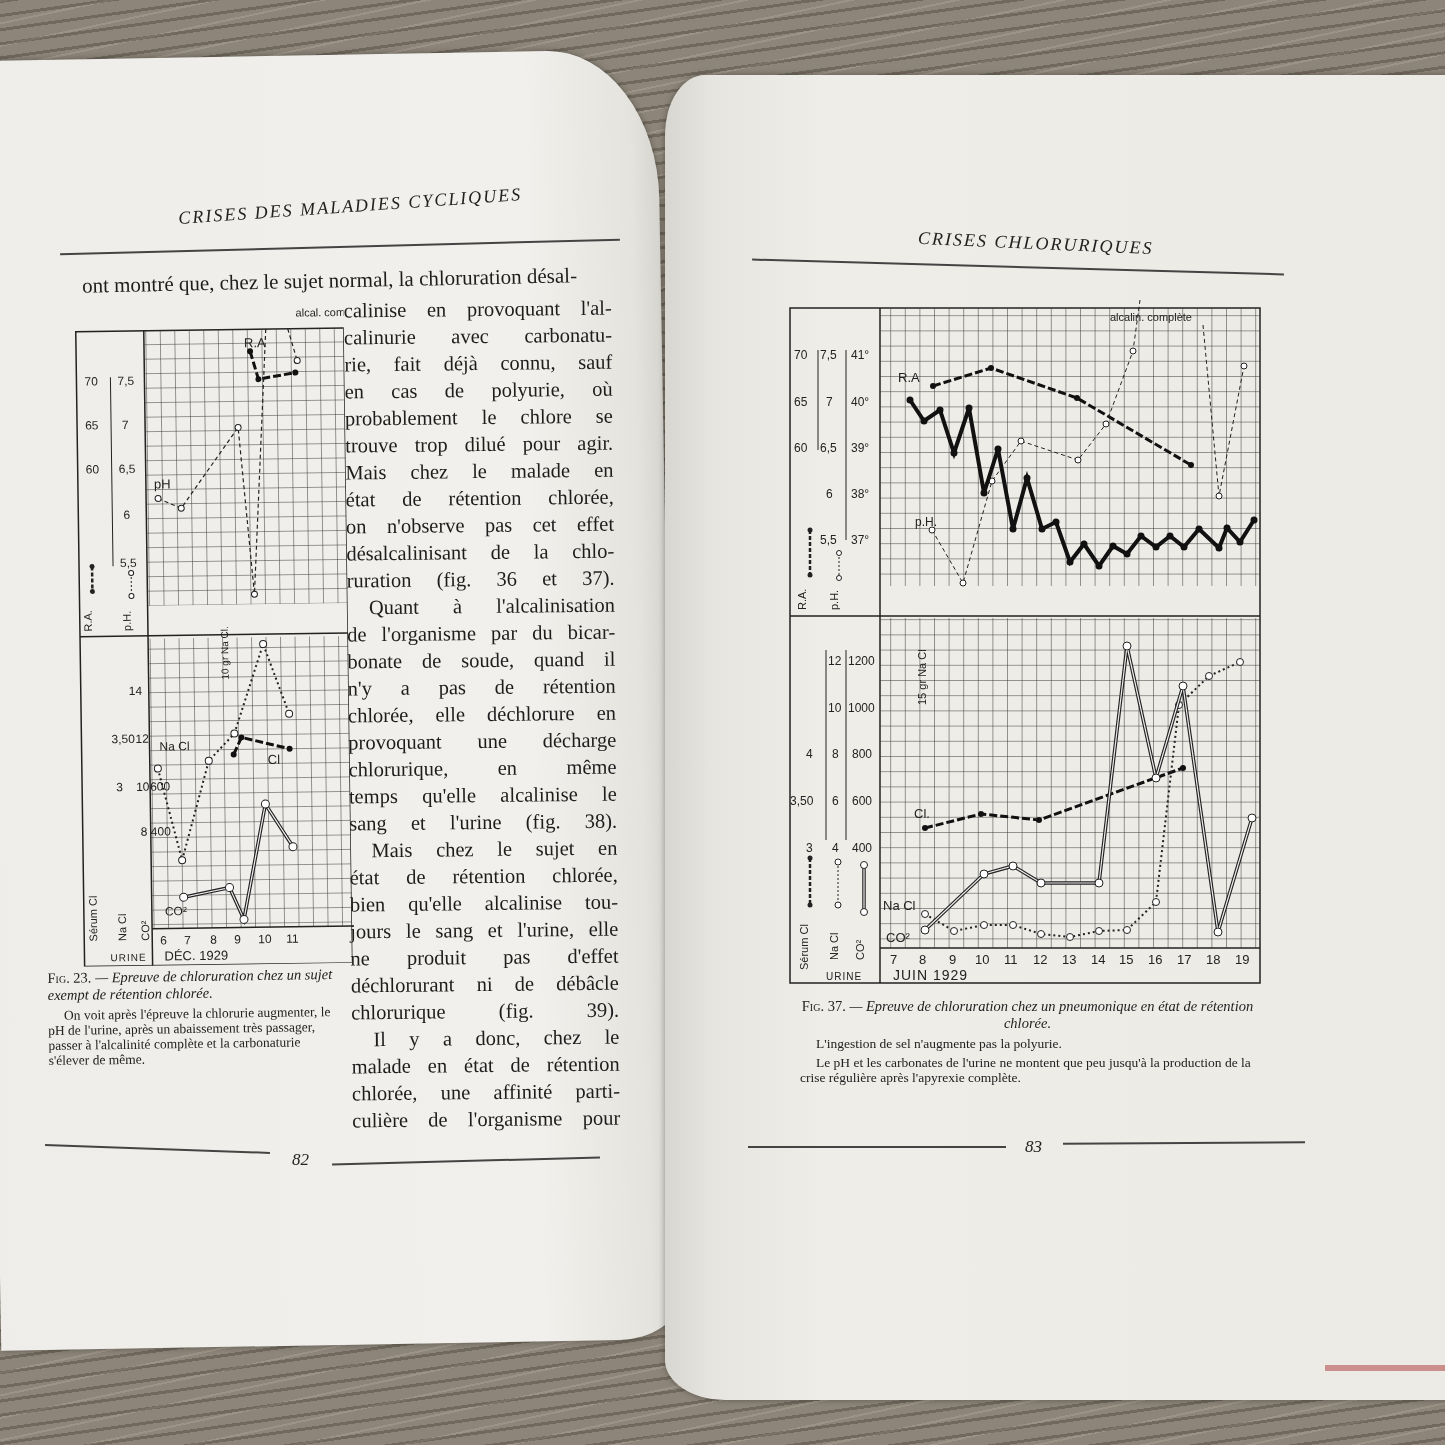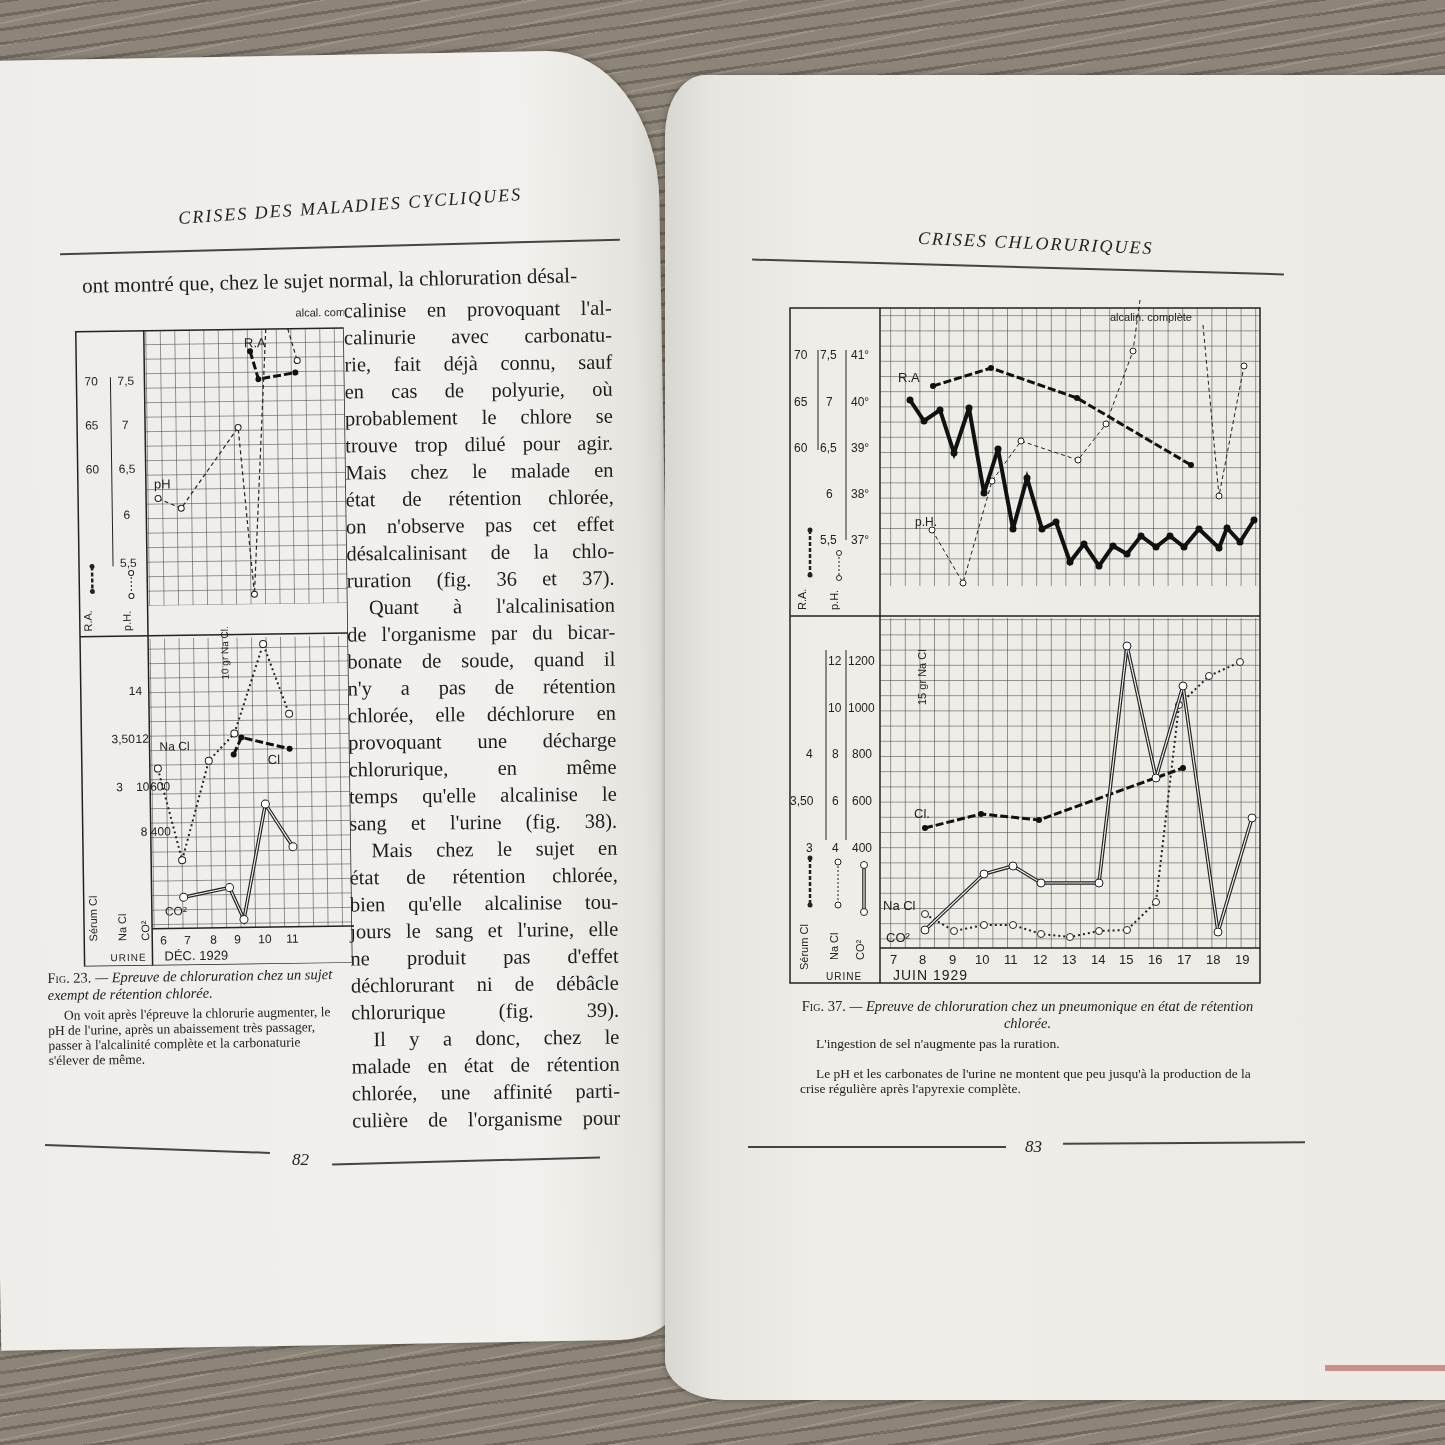--- a/index.html
+++ b/index.html
@@ -359,19 +359,19 @@
       <circle cx="50" cy="605" r="3" fill="#fff" stroke="#222"></circle>
   <line x1="76" y1="565" x2="76" y2="612" stroke="#222" stroke-width="3.5"></line>
   <line x1="76" y1="565" x2="76" y2="612" stroke="#eee" stroke-width="1.2"></line>
   <circle cx="76" cy="565" r="3.5" fill="#fff" stroke="#222"></circle>
       <circle cx="76" cy="612" r="3.5" fill="#fff" stroke="#222"></circle>
 </svg>
 </div>
 
 <div class="caption" style="left:800px; top:998px; width:455px;">
   <div class="title" style="text-align:center;"><span class="fig">Fig. 37.</span><span class="it"> — Epreuve de chloruration chez un pneumonique en état de rétention chlorée.</span></div>
-  <div class="desc">L'ingestion de sel n'augmente pas la ruration.</div>
-  <div class="desc" style="margin-top:15px;">Le pH et les carbonates de l'urine ne montent que peu jusqu'à la production de la crise régulière après l'apyrexie complète.</div>
+  <div class="desc">L'ingestion de sel n'augmente pas la polyurie.</div>
+  <div class="desc" style="margin-top:4px;">Le pH et les carbonates de l'urine ne montent que peu jusqu'à la production de la crise régulière après l'apyrexie complète.</div>
 </div>
 
 <div class="rule" style="left:748px; top:1146px; width:258px; height:1.5px;"></div>
 <div class="folio" style="left:1025px; top:1137px;font-style:italic;">83</div>
 <div class="rule" style="left:1063px; top:1142px; width:242px; height:1.5px; transform:rotate(-0.3deg);"></div>
 
 </body></html>

